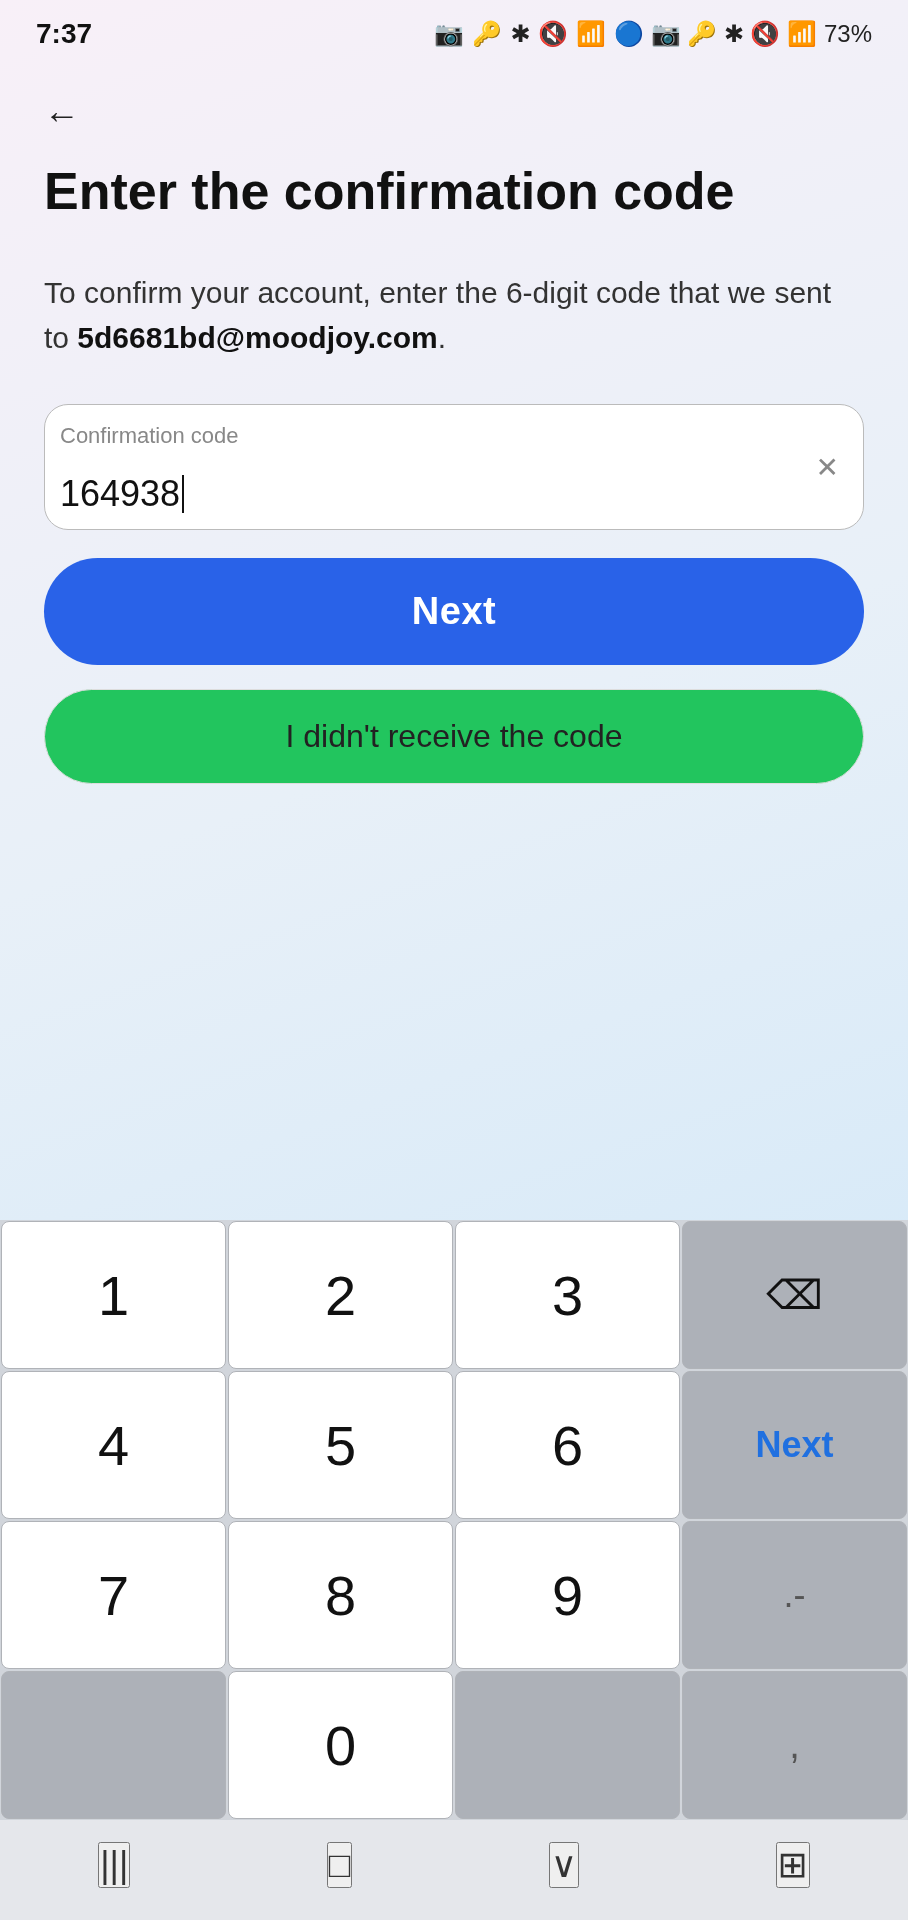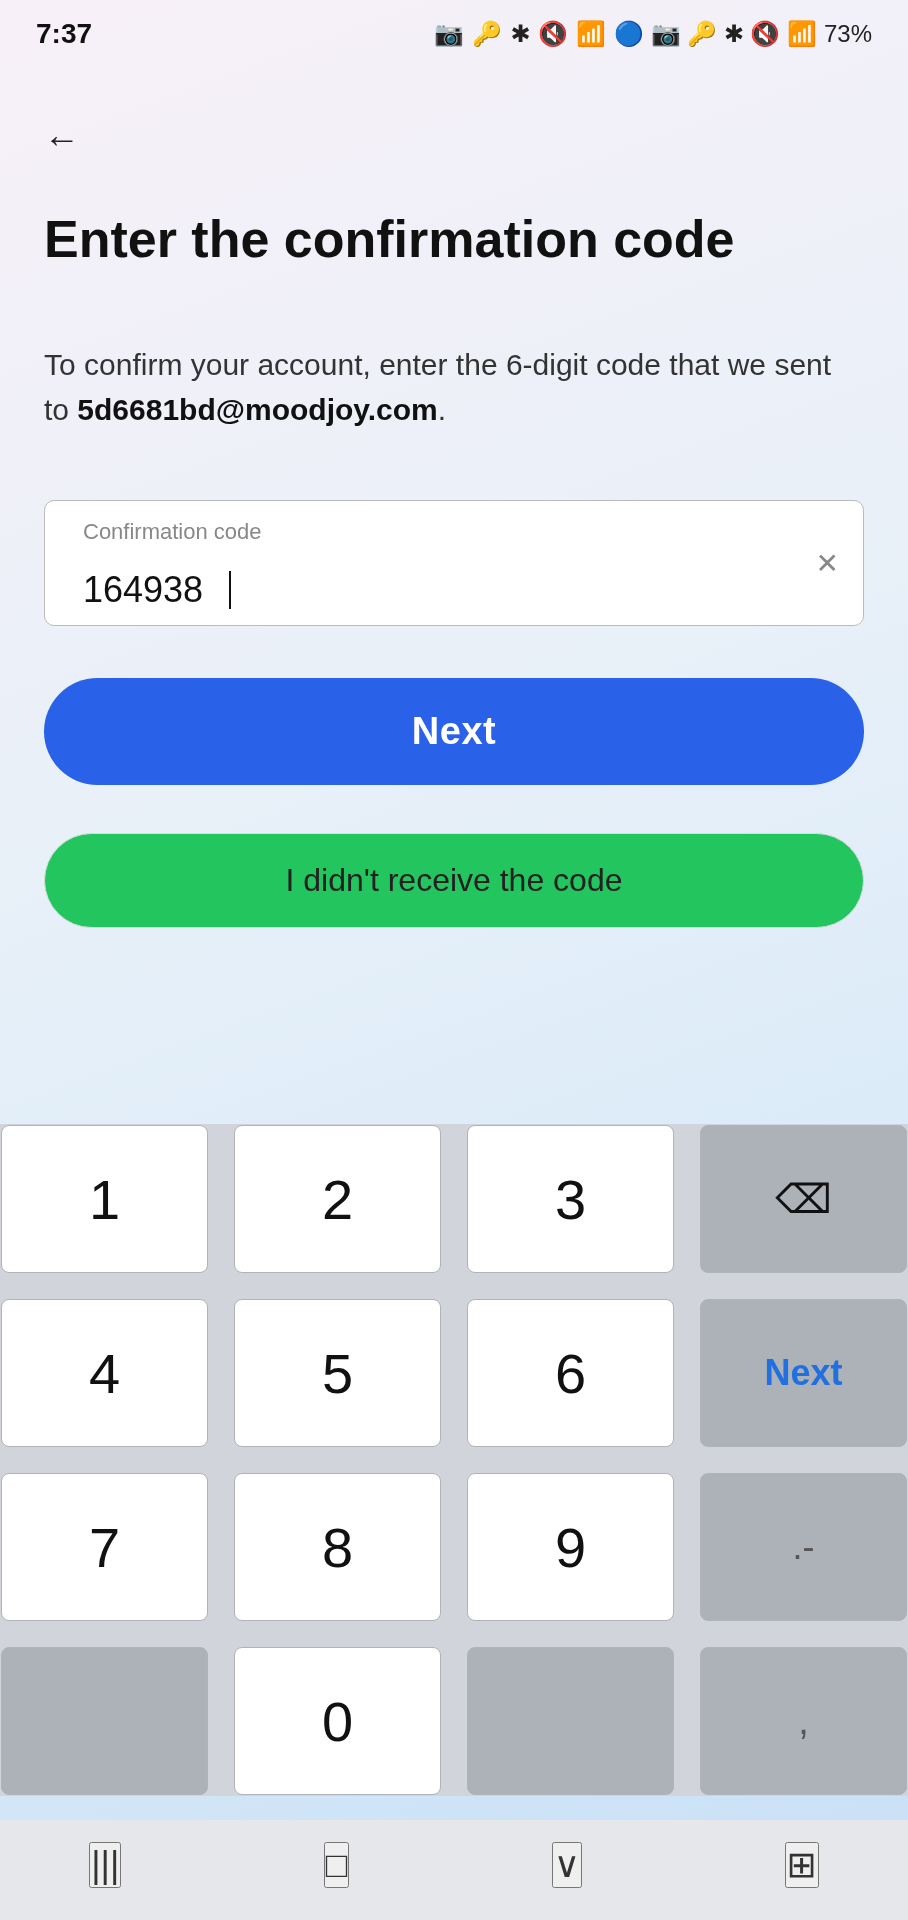--- a/index.html
+++ b/index.html
@@ -1,16 +1,16 @@
 <!DOCTYPE html>
 <html><head>
   <meta charset="utf-8">
   <meta name="viewport" content="width=908px">
   <style>
-    * { box-sizing: border-box; margin: 0; padding: 0; gap: 24px; }
+    * { box-sizing: border-box; margin: 0; padding: 0; }
 
     body {
       width: 908px;
       min-height: 1920px;
       font-family: 'Segoe UI', Arial, sans-serif;
       background: linear-gradient(160deg, #f8f0f8 0%, #e8f0f8 40%, #d8eaf8 70%, #c8dff5 100%);
       display: flex;
       flex-direction: column;
     }
 
@@ -76,23 +76,23 @@
     }
 
     
     .input-container {
       position: relative;
       margin-bottom: 28px;
     }
 
     .input-wrapper {
       border: 1.5px solid #bbb;
-      border-radius: 10px;
+      border-radius: 24px;
       background: #fff;
-      padding: 18px 70px 14px 38px;
+      padding: 18px 70px 14px 15px;
       position: relative;
     }
 
     .input-label {
       font-size: 22px;
       color: #888;
       display: block;
       margin-bottom: 4px;
     }
 

